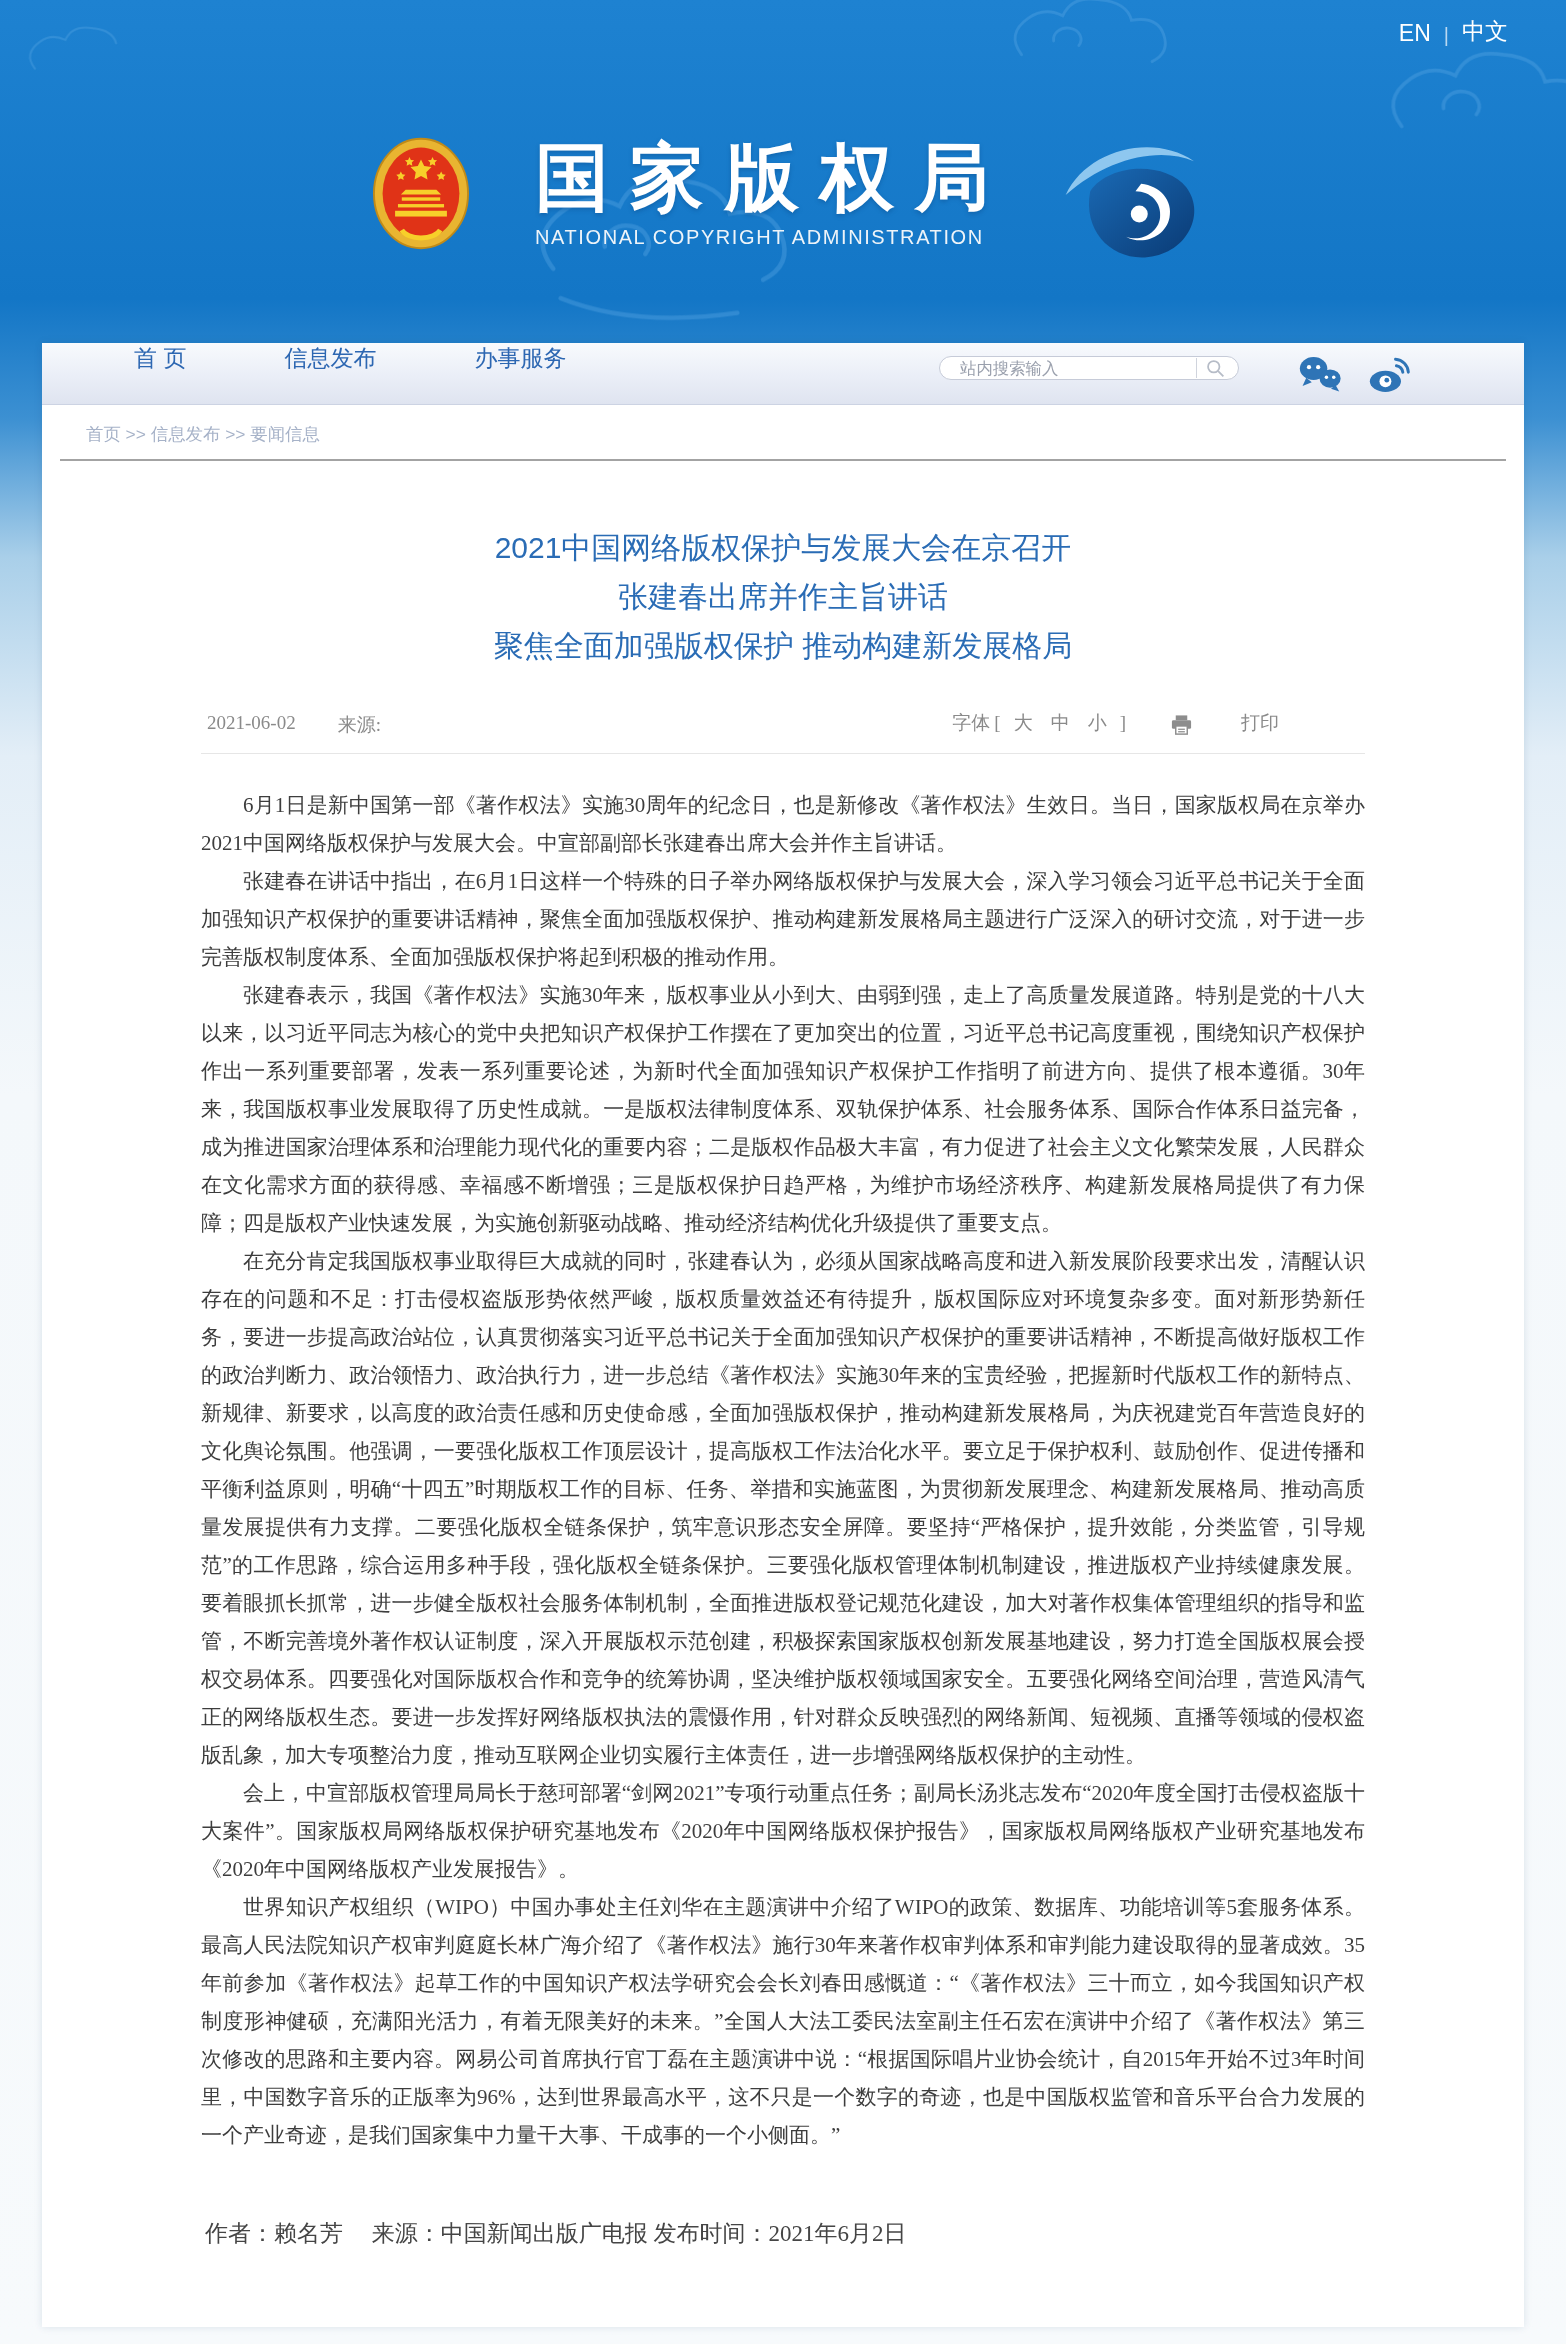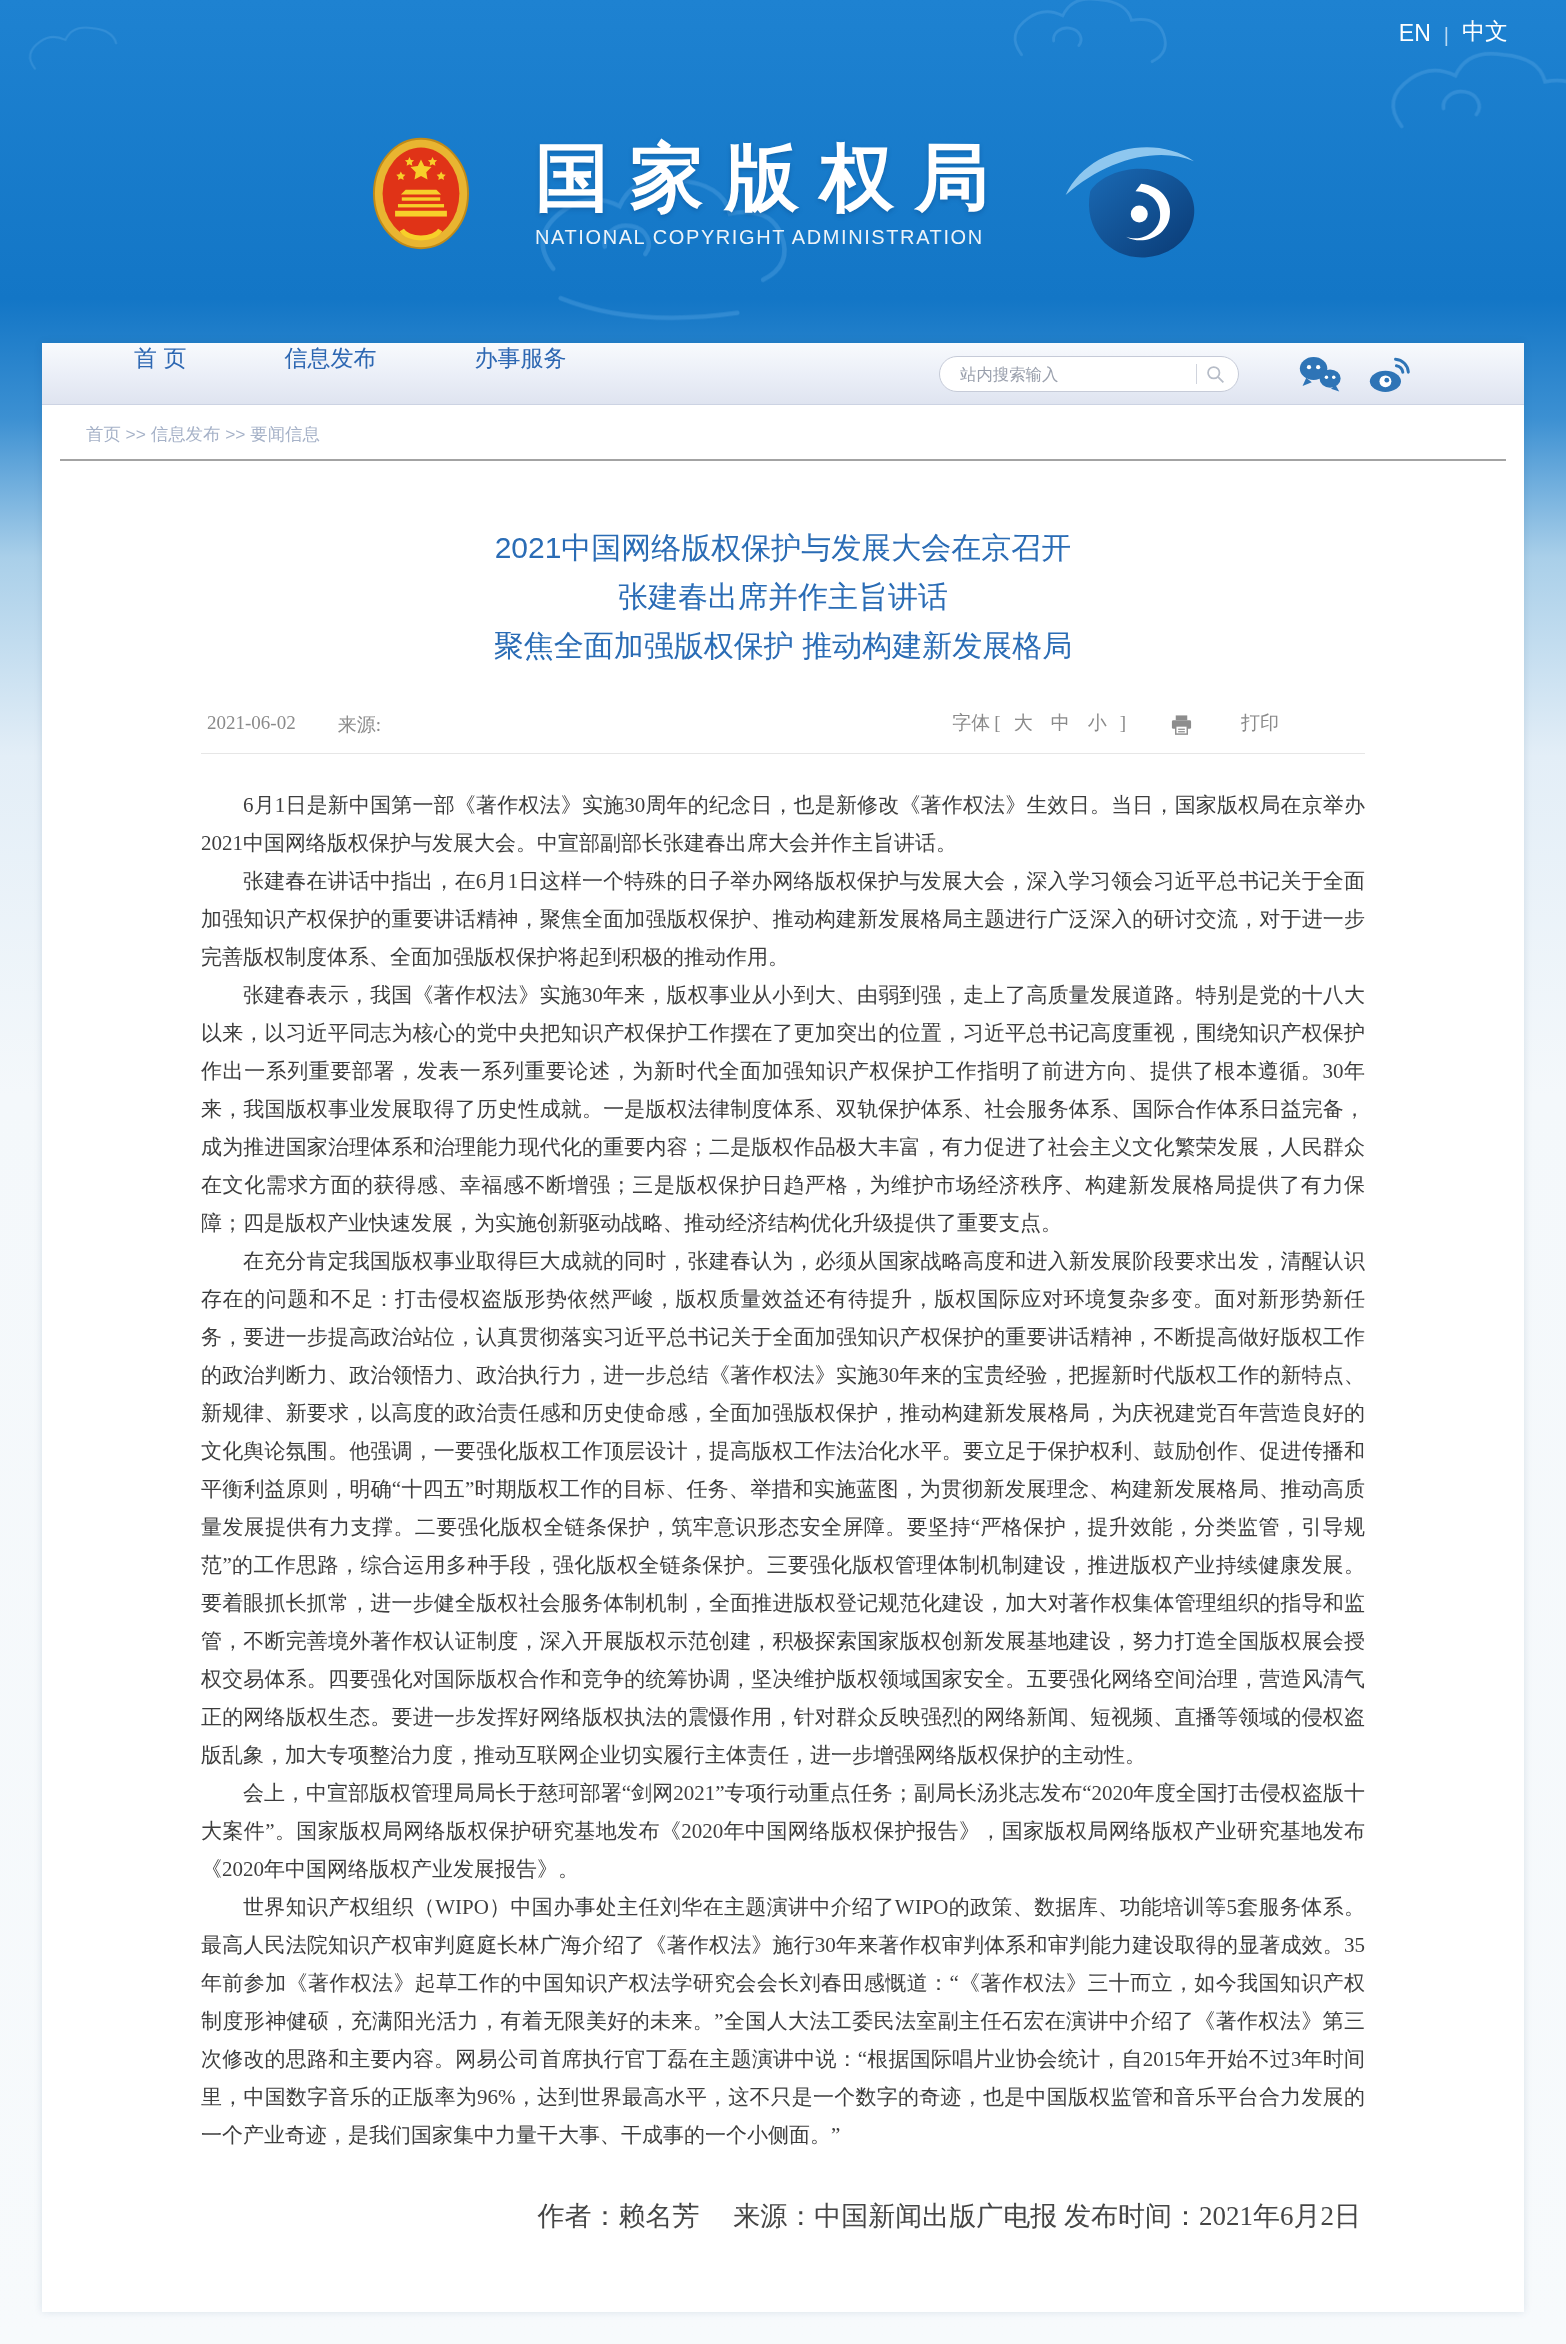--- a/index.html
+++ b/index.html
@@ -52,21 +52,21 @@
   .nav-bar {
     height: 62px; position: relative;
     background: linear-gradient(180deg, #f8fafd 0%, #eaeef7 55%, #dfe4f0 100%);
     border-bottom: 1px solid #ccd3e3;
     display: flex; align-items: flex-start;
   }
   .nav-items { display: flex; padding-left: 92px; gap: 98px; }
   .nav-item { font-size: 23px; color: #2d67b2; cursor: pointer; white-space: nowrap; }
   .search-box {
     position: absolute; left: 897px; top: 13px;
-    width: 300px; height: 36px; background: #fff;
+    width: 300px; height: 24px; background: #fff;
     border: 1px solid #c6cbd8; border-radius: 18px;
     display: flex; align-items: center; padding: 0 12px 0 18px;
   }
   .search-input {
     border: none; outline: none; flex: 1; min-width: 0;
     font-size: 16.4px; color: #333; background: transparent;
     font-family: "Liberation Sans", sans-serif;
   }
   .search-input::placeholder { color: #9aa0ad; }
   .search-divider { width: 1px; height: 20px; background: #d0d4dd; margin: 0 8px 0 6px; }
@@ -103,23 +103,23 @@
 
   .article-body {
     padding-top: 32px;
     font-family: "Liberation Serif", "DejaVu Serif", serif;
     font-size: 21px; line-height: 38px; color: #3d3d3d;
     text-align: justify;
   }
   .article-body p { margin: 0; text-indent: 2em; }
 
   .article-footer {
-    margin-top: 44px; padding: 0 4px 30px;
+    margin-top: 64px; padding: 0 4px 30px;
     font-family: "Liberation Serif", "DejaVu Serif", serif;
-    font-size: 27px; color: #454545; text-align: right;
+    font-size: 23px; color: #454545;
   }
 </style>
 </head>
 <body>
 
 <div class="site-header">
   <svg class="clouds" viewBox="0 0 1574 345">
     <g fill="none" stroke="#5aa7e4" stroke-width="2.5" opacity="0.38" stroke-linecap="round">
       <g transform="translate(1020,2) scale(1.15)">
         <path d="M6,46 q-14,-18 6,-32 q14,-10 30,-2 q8,-18 32,-14 q24,2 28,18 q22,-4 28,12 q6,16 -10,24"></path>

